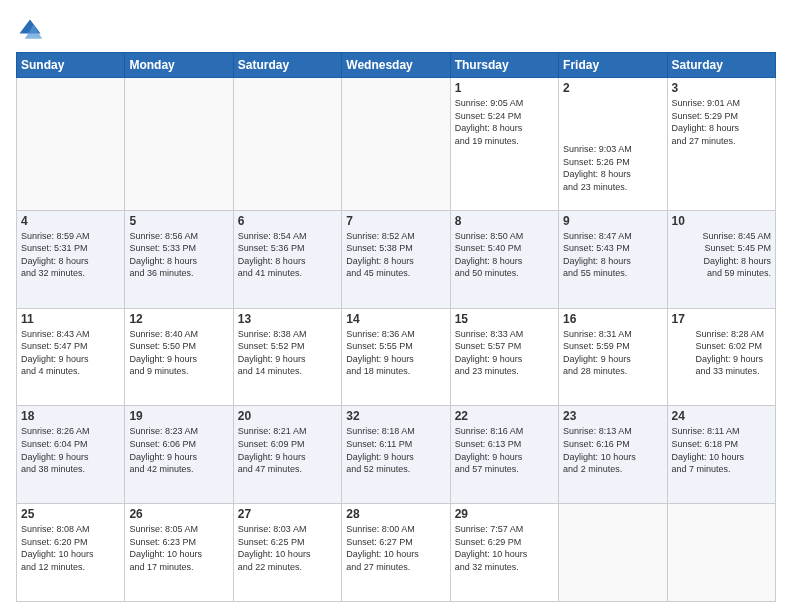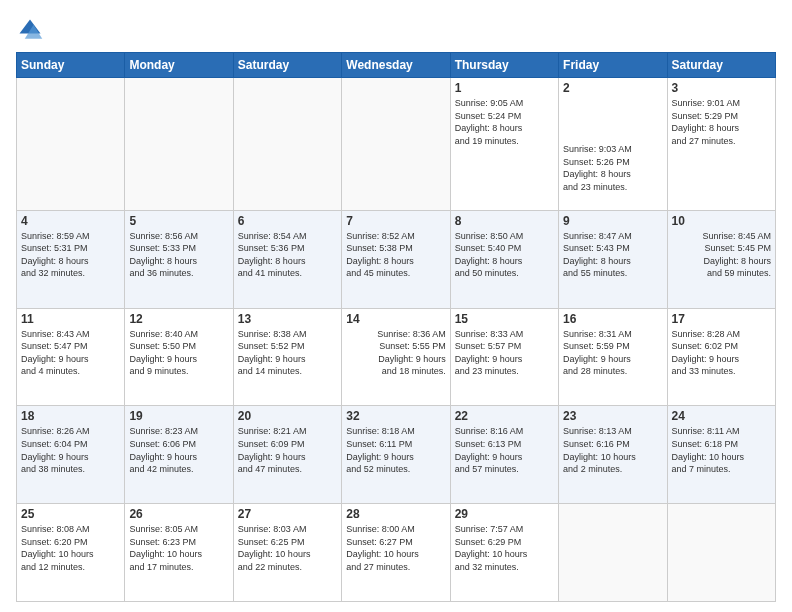--- a/index.html
+++ b/index.html
@@ -223,42 +223,42 @@
           </td>
           <td>
             <div class="day-num">13</div>
             <div class="day-info" style="white-space: pre-line;">Sunrise: 8:38 AM
 Sunset: 5:52 PM
 Daylight: 9 hours
 and 14 minutes.</div>
           </td>
           <td>
             <div class="day-num">14</div>
-            <div class="day-info" style="white-space: pre-line; text-align: right;">Sunrise: 8:36 AM
+            <div class="day-info" style="white-space: pre-line;">Sunrise: 8:36 AM
 Sunset: 5:55 PM
 Daylight: 9 hours
 and 18 minutes.</div>
           </td>
           <td>
             <div class="day-num">15</div>
             <div class="day-info" style="white-space: pre-line;">Sunrise: 8:33 AM
 Sunset: 5:57 PM
 Daylight: 9 hours
 and 23 minutes.</div>
           </td>
           <td>
             <div class="day-num">16</div>
             <div class="day-info" style="white-space: pre-line;">Sunrise: 8:31 AM
 Sunset: 5:59 PM
 Daylight: 9 hours
 and 28 minutes.</div>
           </td>
           <td>
             <div class="day-num">17</div>
-            <div class="day-info" style="white-space: pre-line;">Sunrise: 8:28 AM
+            <div class="day-info" style="white-space: pre-line; margin-left: 24px;">Sunrise: 8:28 AM
 Sunset: 6:02 PM
 Daylight: 9 hours
 and 33 minutes.</div>
           </td>
         </tr>
         <tr class="row-stripe">
           <td>
             <div class="day-num">18</div>
             <div class="day-info" style="white-space: pre-line;">Sunrise: 8:26 AM
 Sunset: 6:04 PM

